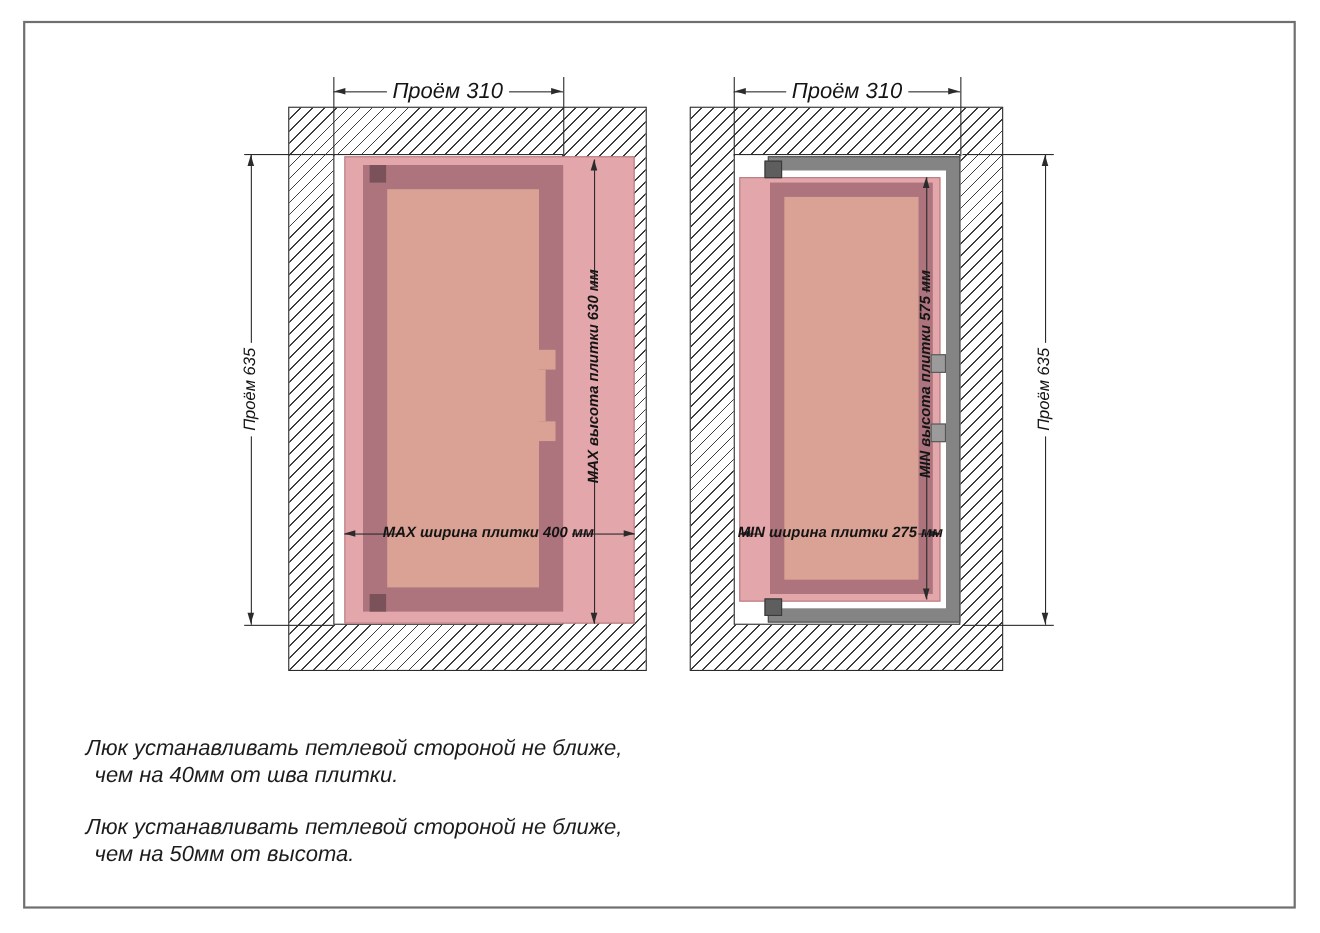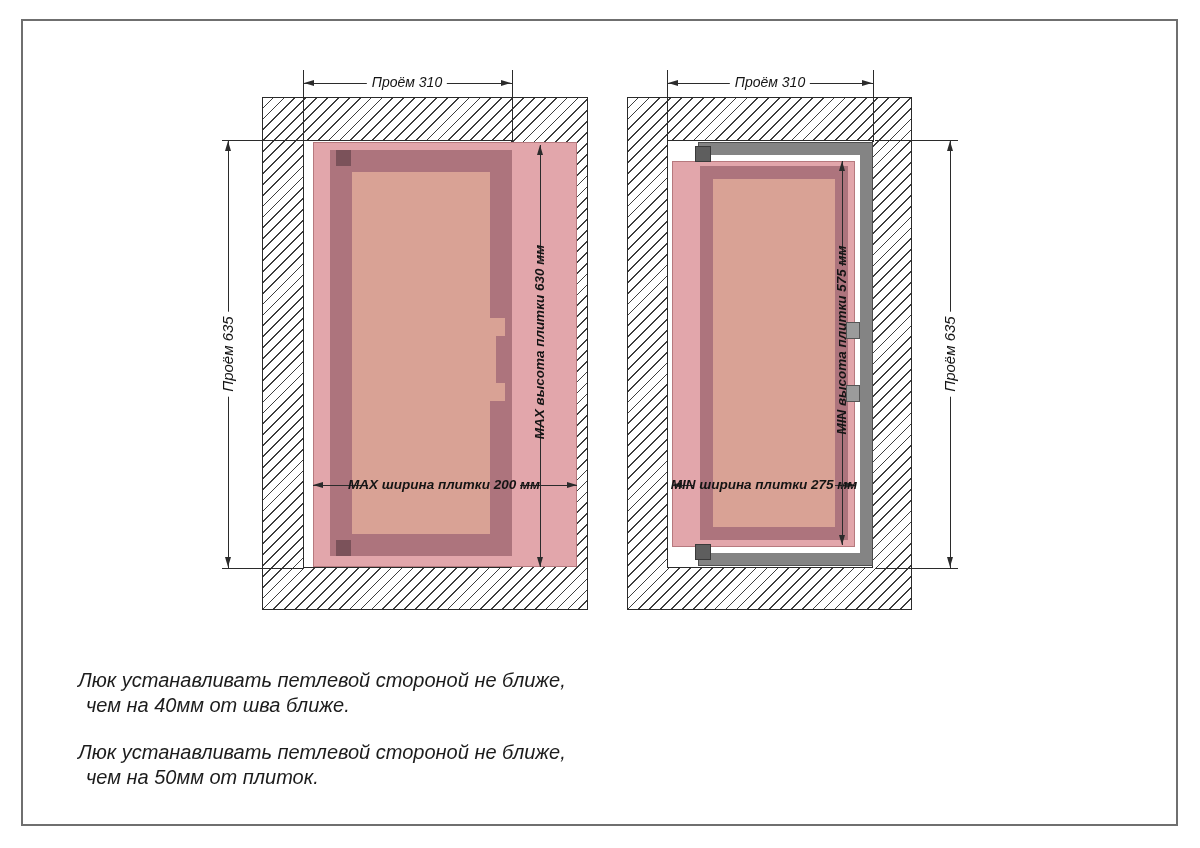--- a/index.html
+++ b/index.html
@@ -32,21 +32,21 @@
   .arr{position:absolute;width:0;height:0;}
   .arr-l{border-top:3.5px solid transparent;border-bottom:3.5px solid transparent;
          border-right:10px solid var(--dim-line,#2b2b2b);transform:translate(0,-50%);}
   .arr-r{border-top:3.5px solid transparent;border-bottom:3.5px solid transparent;
          border-left:10px solid var(--dim-line,#2b2b2b);transform:translate(-100%,-50%);}
   .arr-u{border-left:3.5px solid transparent;border-right:3.5px solid transparent;
          border-bottom:10px solid var(--dim-line,#2b2b2b);transform:translate(-50%,0);}
   .arr-d{border-left:3.5px solid transparent;border-right:3.5px solid transparent;
          border-top:10px solid var(--dim-line,#2b2b2b);transform:translate(-50%,-100%);}
   .dimtext{position:absolute;transform:translate(-50%,-50%);background:#fff;
-           padding:0 5px;font-style:italic;font-size:14px;color:#141414;
+           padding:0 5px;font-style:italic;font-size:20px;color:#141414;
            white-space:nowrap;line-height:1.1;}
   .vtext{position:absolute;transform:translate(-50%,-50%) rotate(-90deg);background:#fff;
          padding:0 5px;font-style:italic;font-size:15px;color:#141414;
          white-space:nowrap;line-height:1.1;}
   .tiletext{font-size:13.5px;font-weight:bold;background:transparent;padding:0;}
   .note{position:absolute;font-style:italic;font-size:20px;color:#1c1c1c;white-space:nowrap;text-align:right;}
 </style>
 </head>
 <body>
 
@@ -81,21 +81,21 @@
       <div class="abs arr arr-u" style="left:228px;top:141px"></div>
       <div class="abs arr arr-d" style="left:228px;top:567px"></div>
       <div class="vtext" style="left:228px;top:354px">Проём 635</div>
     </div>
 
     <div>
       <div class="abs hline" style="left:313px;top:485px;width:55px"></div>
       <div class="abs hline" style="left:520px;top:485px;width:57px"></div>
       <div class="abs arr arr-l" style="left:313px;top:485px"></div>
       <div class="abs arr arr-r" style="left:577px;top:485px"></div>
-      <div class="dimtext tiletext" style="left:444px;top:485px">MAX ширина плитки 200 мм</div>
+      <div class="dimtext tiletext" style="left:444px;top:485px">MAX ширина плитки 400 мм</div>
     </div>
 
     <div>
       <div class="abs vline" style="left:540px;top:145px;height:115px"></div>
       <div class="abs vline" style="left:540px;top:424px;height:143px"></div>
       <div class="abs arr arr-u" style="left:540px;top:145px"></div>
       <div class="abs arr arr-d" style="left:540px;top:567px"></div>
       <div class="vtext tiletext" style="left:540px;top:342px">MAX высота плитки 630 мм</div>
     </div>
   </div>
@@ -143,17 +143,17 @@
       <div class="abs vline" style="left:842px;top:161px;height:105px"></div>
       <div class="abs vline" style="left:842px;top:414px;height:131px"></div>
       <div class="abs arr arr-u" style="left:842px;top:161px"></div>
       <div class="abs arr arr-d" style="left:842px;top:545px"></div>
       <div class="vtext tiletext" style="left:842px;top:340px">MIN высота плитки 575 мм</div>
     </div>
   </div>
 
   <div>
     <div class="note" style="left:78px;top:669px">Люк устанавливать петлевой стороной не ближе,</div>
-    <div class="note" style="left:86px;top:694px">чем на 40мм от шва ближе.</div>
+    <div class="note" style="left:86px;top:694px">чем на 40мм от шва плитки.</div>
     <div class="note" style="left:78px;top:741px">Люк устанавливать петлевой стороной не ближе,</div>
-    <div class="note" style="left:86px;top:766px">чем на 50мм от плиток.</div>
+    <div class="note" style="left:86px;top:766px">чем на 50мм от высота.</div>
   </div>
 </div>
 
 </body></html>

